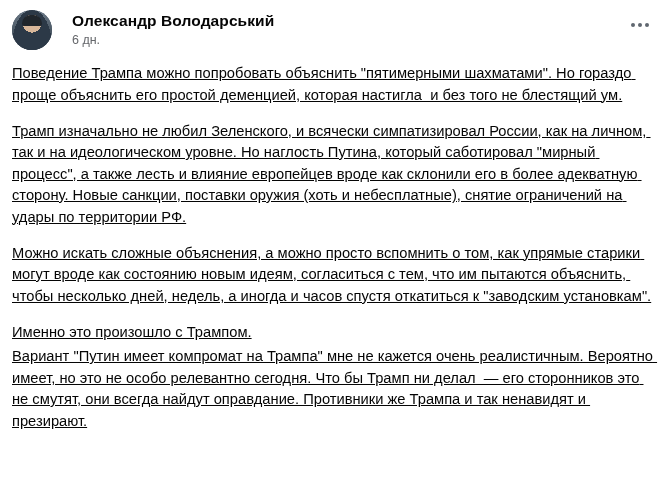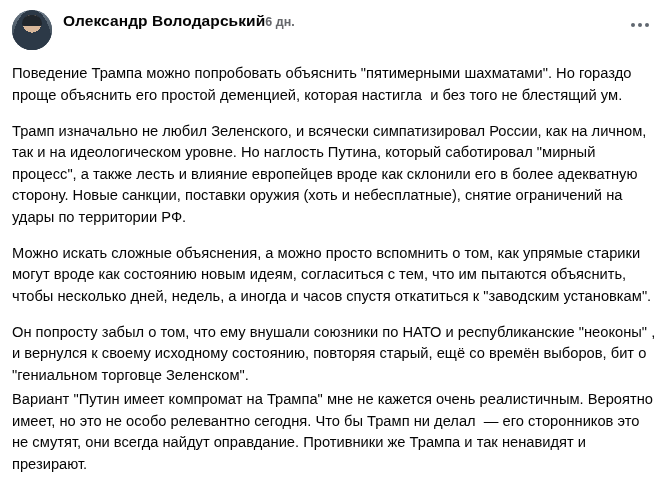--- a/index.html
+++ b/index.html
@@ -43,38 +43,38 @@
       linear-gradient(180deg, #6c7a88 0%, #46535f 60%, #2f3b46 100%);
   }
   .avatar .hair {
     position: absolute;
     left: 10px; top: 5px;
     width: 20px; height: 11px;
     background: #20262c;
     border-radius: 10px 10px 3px 3px;
   }
   .header-text {
-    margin-left: 11px;
+    margin-left: 20px;
     display: flex;
+    flex-direction: column;
     justify-content: flex-start;
     padding-top: 1px;
   }
   .author-name {
     font-size: 15.5px;
     font-weight: bold;
     color: #050505;
     line-height: 19px;
     letter-spacing: 0.1px;
   }
   .meta-row {
     display: flex;
     align-items: center;
     margin-top: 3px;
     gap: 5px;
-    font-weight: bold;
   }
   .post-time {
     font-size: 12.5px;
     color: #65676b;
     line-height: 15px;
   }
   .menu-button {
     position: absolute;
     top: 14px;
     right: 14px;
@@ -95,20 +95,21 @@
   }
   .post-body {
     padding: 13px 12px 10px 12px;
     font-size: 14.7px;
     line-height: 21.5px;
     color: #050505;
   }
   .post-body p {
     margin: 0 0 14.5px 0;
     white-space: pre-wrap;
+    text-decoration: underline;
   }
   .post-body p:last-child {
     margin-bottom: 0;
   }
   .tight {
     margin-bottom: 3px !important;
   }
 </style>
 </head>
 <body>
@@ -130,17 +131,17 @@
       <span></span>
       <span></span>
       <span></span>
     </div>
   </div>
 
   <div class="post-body">
     <p>Поведение Трампа можно попробовать объяснить "пятимерными шахматами". Но гораздо проще объяснить его простой деменцией, которая настигла  и без того не блестящий ум.</p>
     <p>Трамп изначально не любил Зеленского, и всячески симпатизировал России, как на личном, так и на идеологическом уровне. Но наглость Путина, который саботировал "мирный процесс", а также лесть и влияние европейцев вроде как склонили его в более адекватную сторону. Новые санкции, поставки оружия (хоть и небесплатные), снятие ограничений на удары по территории РФ.</p>
     <p>Можно искать сложные объяснения, а можно просто вспомнить о том, как упрямые старики могут вроде как состоянию новым идеям, согласиться с тем, что им пытаются объяснить, чтобы несколько дней, недель, а иногда и часов спустя откатиться к "заводским установкам".</p>
-    <p class="tight">Он попросту забыл о том, что ему внушали союзники по НАТО и республиканские "неоконы" , и вернулся к своему исходному состоянию, повторяя старый, ещё со времён выборов, бит о "гениальном торговце Зеленском".</p>
+    <p class="tight">Именно это произошло с Трампом.</p>
     <p>Вариант "Путин имеет компромат на Трампа" мне не кажется очень реалистичным. Вероятно имеет, но это не особо релевантно сегодня. Что бы Трамп ни делал  — его сторонников это не смутят, они всегда найдут оправдание. Противники же Трампа и так ненавидят и презирают.</p>
   </div>
 
 </div>
 
 </body></html>

